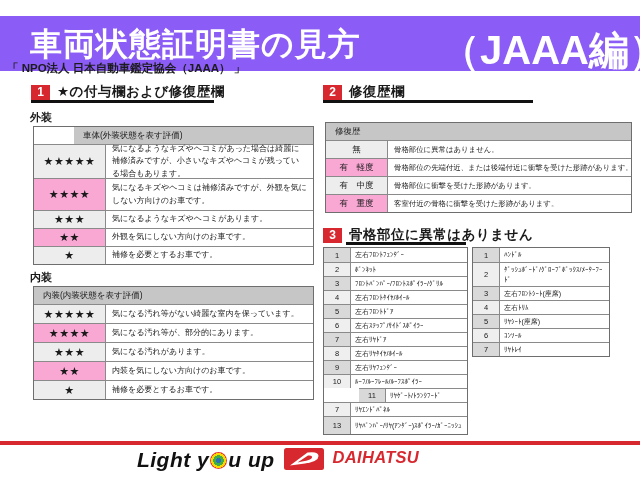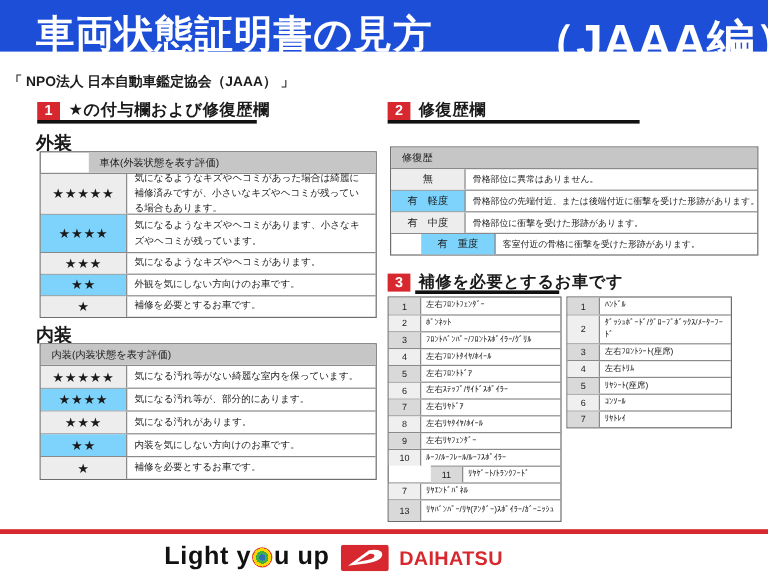--- a/index.html
+++ b/index.html
@@ -1,53 +1,53 @@
 <!DOCTYPE html>
 <html><head>
 <meta charset="utf-8">
 <style>
   * { margin:0; padding:0; box-sizing:border-box; }
   body { background:#fff; font-family:"Liberation Sans","DejaVu Sans",sans-serif; }
   .page { position:relative; width:640px; height:480px; background:#ffffff; overflow:hidden; color:#1a1a1a; }
 
   
-  .header { position:absolute; left:0; top:0; width:640px; height:43px; background:#1d4ed8; }
+  .header { position:absolute; left:0; top:16px; width:640px; height:55px; background:#8b5cf6; }
   .h-title { position:absolute; left:30px; top:7px; color:#fff; font-weight:bold; font-size:32px; letter-spacing:1px; white-space:nowrap; }
   .h-edition { position:absolute; left:440px; top:7px; color:#fff; font-weight:bold; font-size:40px; white-space:nowrap; }
   .subtitle { position:absolute; left:7px; top:61px; font-size:11.5px; font-weight:bold; color:#1c1c1c; }
 
   
   .sec { position:absolute; display:flex; align-items:center; }
   .badge { width:19px; height:15px; background:#d7282f; color:#fff; font-weight:bold; font-size:12px; display:flex; align-items:center; justify-content:center; flex:none; }
   .sec-title { font-size:13.5px; font-weight:bold; margin-left:7px; white-space:nowrap; letter-spacing:0.5px; }
   .rule { position:absolute; height:3px; background:#111; }
 
-  .grp-label { position:absolute; font-size:15px; font-weight:bold; }
+  .grp-label { position:absolute; font-size:11px; font-weight:bold; }
 
   
   .tbl { position:absolute; border:1px solid #6e6e6e; background:#fff; }
   .tr { display:flex; border-top:1px solid #8a8a8a; }
   .tr:first-child { border-top:none; }
   .thcell { width:100%; background:#c6c6c6; display:flex; align-items:center; padding-left:9px; font-size:8.5px; }
   .key { display:flex; align-items:center; justify-content:center; border-right:1px solid #8a8a8a; flex:none; }
   .val { flex:1; display:flex; align-items:center; padding:2px 6px; font-size:8px; line-height:1.55; }
   .klight { background:#ededed; }
-  .kgray  { background:#7dd3fc; }
+  .kgray  { background:#f9a8d4; }
   .star-tbl .key { width:72px; font-size:11px; letter-spacing:0.5px; }
   .rep-tbl .key { width:62px; font-size:8.5px; }
   .rep-tbl .val { font-size:7.4px; white-space:nowrap; overflow:hidden; }
 
   .mini .key { width:27px; font-size:7.5px; }
   .mini .val { padding:1px 4px; font-size:7px; line-height:1.3; }
   .mini .ka { background:#d9d9d9; }
   .mini .kb { background:#efefef; }
 
   
   .foot-rule { position:absolute; left:0; top:441px; width:640px; height:3.5px; background:#d7282f; }
-  .footer { position:absolute; left:0; top:448px; width:556px; height:28px; display:flex; align-items:flex-end; justify-content:center; gap:9px; }
+  .footer { position:absolute; left:0; top:448px; width:556px; height:28px; display:flex; align-items:flex-start; justify-content:center; gap:9px;font-style:italic; }
   .slogan { display:flex; align-items:center; font-size:21px; font-weight:bold; color:#111; letter-spacing:0.5px; }
   .target { width:17px; height:17px; border-radius:50%; margin:0 1px; background:radial-gradient(circle at 50% 50%, #2b6fb7 0 2.6px, #3fae49 2.6px 5.2px, #f6d800 5.2px 7.6px, #e8382f 7.6px 9px); flex:none; }
   .d-mark { width:40px; height:22px; flex:none; }
   .brand { font-size:16.5px; font-weight:bold; color:#d7282f; letter-spacing:0.3px; }
 </style>
 </head>
 <body>
 
 <div class="page">
 
@@ -68,21 +68,21 @@
   <div class="tbl star-tbl" style="left:33px;top:126px;width:281px;">
     <div class="tr" style="height:17px;padding-left:40px;">
       <div class="thcell">車体(外装状態を表す評価)</div>
     </div>
     <div class="tr" style="height:34px;">
       <div class="key klight">★★★★★</div>
       <div class="val">気になるようなキズやヘコミがあった場合は綺麗に補修済みですが、小さいなキズやヘコミが残っている場合もあります。</div>
     </div>
     <div class="tr" style="height:32px;">
       <div class="key kgray">★★★★</div>
-      <div class="val">気になるようなキズやヘコミがあります、小さなキズやヘコミが残っています。</div>
+      <div class="val">気になるキズやヘコミは補修済みですが、外観を気にしない方向けのお車です。</div>
     </div>
     <div class="tr" style="height:18px;">
       <div class="key klight">★★★</div>
       <div class="val">気になるようなキズやヘコミがあります。</div>
     </div>
     <div class="tr" style="height:18px;">
       <div class="key kgray">★★</div>
       <div class="val">外観を気にしない方向けのお車です。</div>
     </div>
     <div class="tr" style="height:18px;">
@@ -134,29 +134,29 @@
       <div class="val">骨格部位に異常はありません。</div>
     </div>
     <div class="tr" style="height:18px;">
       <div class="key kgray">有　軽度</div>
       <div class="val">骨格部位の先端付近、または後端付近に衝撃を受けた形跡があります。</div>
     </div>
     <div class="tr" style="height:18px;">
       <div class="key klight">有　中度</div>
       <div class="val">骨格部位に衝撃を受けた形跡があります。</div>
     </div>
-    <div class="tr" style="height:18px;padding-left:25px;">
+    <div class="tr" style="height:18px;">
       <div class="key kgray">有　重度</div>
       <div class="val">客室付近の骨格に衝撃を受けた形跡があります。</div>
     </div>
   </div>
 
   <div class="sec" style="left:323px;top:226px;">
     <span class="badge">3</span>
-    <span class="sec-title">補修を必要とするお車です</span>
+    <span class="sec-title">骨格部位に異常はありません</span>
   </div>
   <div class="rule" style="left:346px;top:242px;width:120px;"></div>
 
   <div class="tbl mini" style="left:323px;top:247px;width:145px;">
     <div class="tr" style="height:14px;">
       <div class="key ka">1</div>
       <div class="val">左右ﾌﾛﾝﾄﾌｪﾝﾀﾞｰ</div>
     </div>
     <div class="tr" style="height:14px;">
       <div class="key kb">2</div>

